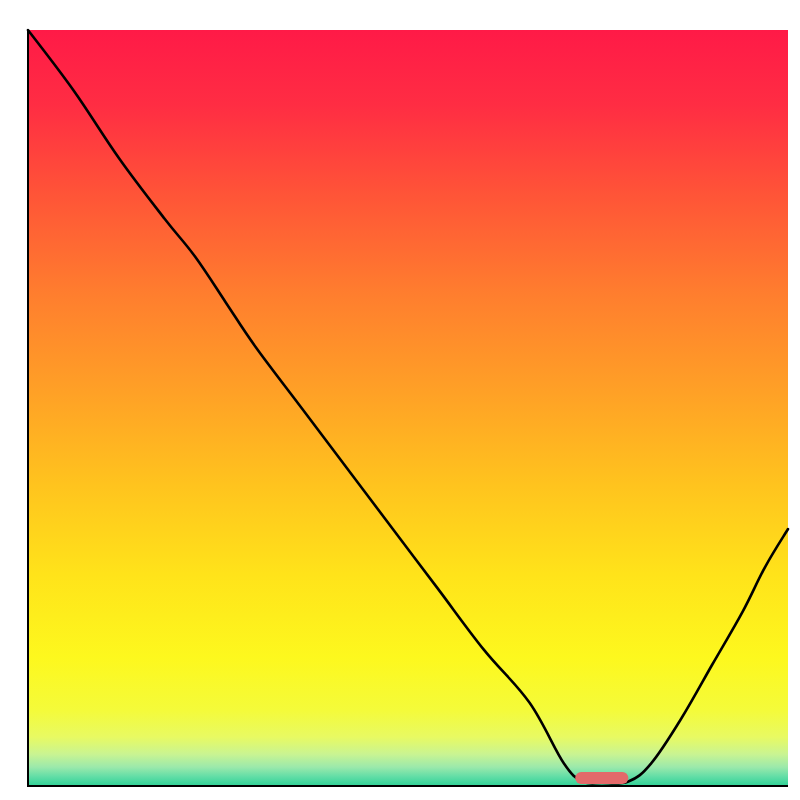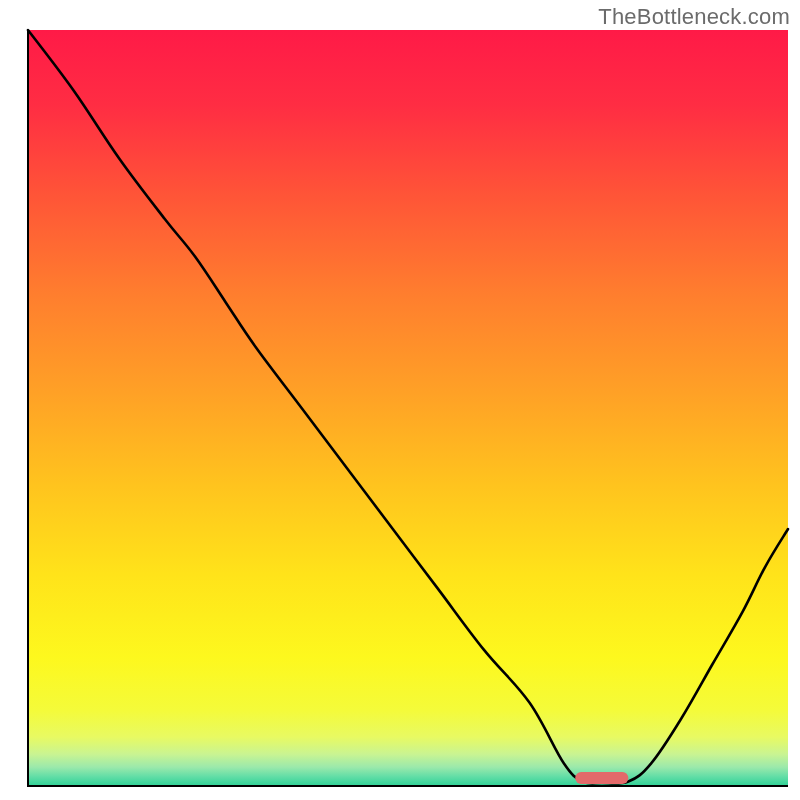--- a/index.html
+++ b/index.html
@@ -26,21 +26,20 @@
   }
   svg.plot {
     position: absolute;
     left: 0;
     top: 0;
   }
 </style>
 </head>
 <body>
 <div class="container">
-  <div class="watermark">TheBottleneck.com</div>
   <svg class="plot" width="800" height="800" viewBox="0 0 800 800">
     <defs>
       <linearGradient id="bg-grad" x1="0" y1="0" x2="0" y2="1">
 
       <stop offset="0.00%" stop-color="#ff1a47"></stop>
           <stop offset="10.00%" stop-color="#ff2d43"></stop>
           <stop offset="22.00%" stop-color="#ff5537"></stop>
           <stop offset="35.00%" stop-color="#ff7e2e"></stop>
           <stop offset="48.00%" stop-color="#ffa126"></stop>
           <stop offset="60.00%" stop-color="#ffc31e"></stop>

